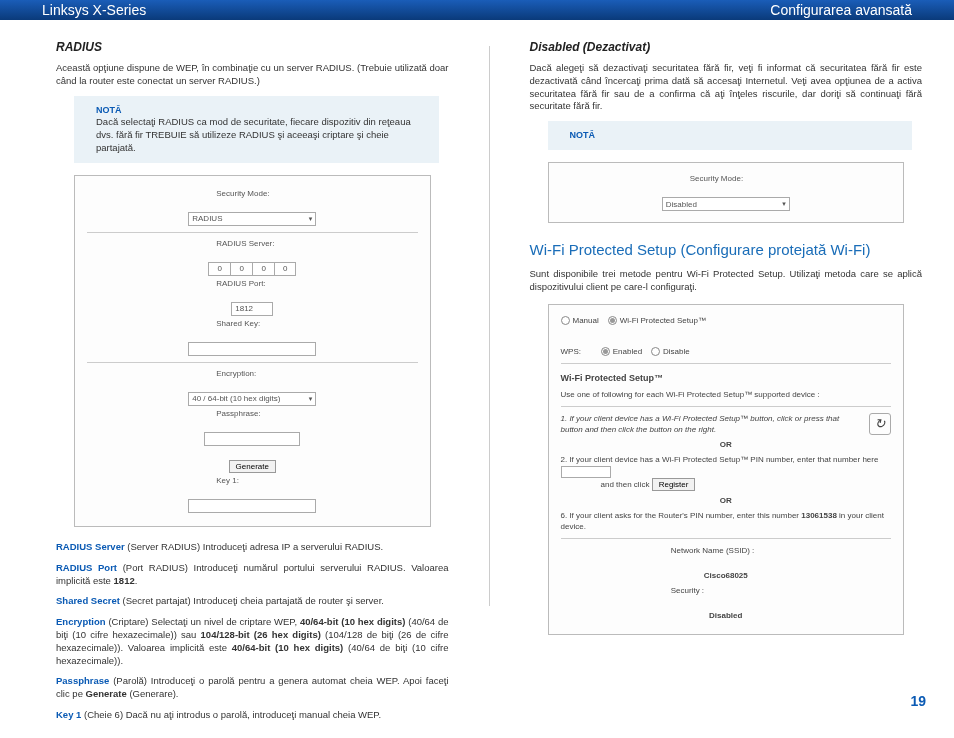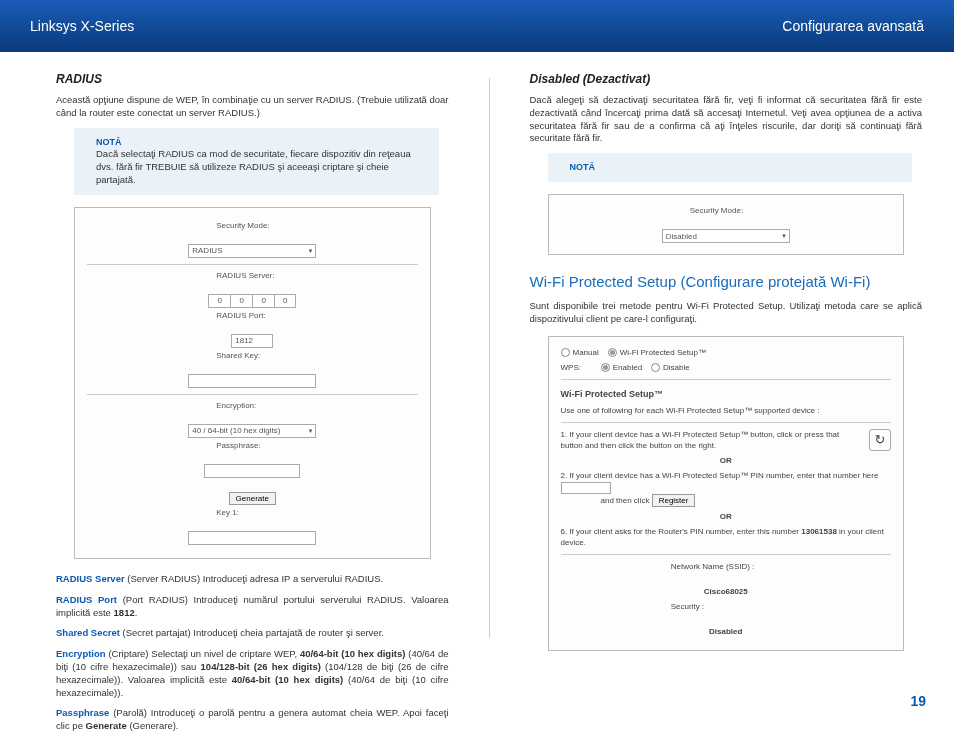--- a/index.html
+++ b/index.html
@@ -6,27 +6,27 @@
   body {
     font-family: Arial, Helvetica, sans-serif;
     background: #fff;
     width: 954px;
     height: 738px;
     position: relative;
     font-size: 10px;
     color: #333;
   }
   .header-bar {
-    height: 52px;
+    height: 20px;
     background: linear-gradient(to bottom, #1a5db8, #0a3a7a);
     color: #fff;
     display: flex;
     justify-content: space-between;
     align-items: center;
-    padding: 0 30px;
+    padding: 0 42px;
     font-size: 14px;
   }
   .content {
     display: flex;
     padding: 20px 32px 0 56px;
     gap: 40px;
   }
   .col {
     width: 400px;
   }
@@ -219,36 +219,36 @@
         <span class="ui-select">
             <span>Disabled</span>
           </span>
       </div>
     </div>
 
     <div class="blue-heading">Wi-Fi Protected Setup (Configurare protejată Wi-Fi)</div>
     <div class="para">Sunt disponibile trei metode pentru Wi-Fi Protected Setup. Utilizaţi metoda care se aplică dispozitivului client pe care-l configuraţi.</div>
 
     <div class="wps-panel">
-      <div style="margin-bottom:4px">
+      <div style="margin-bottom:20px">
         <span class="radio"></span><span>Manual</span>
         &nbsp;&nbsp;
         <span class="radio selected"></span><span>Wi-Fi Protected Setup™</span>
       </div>
       <div style="margin-bottom:4px">
         <span style="width:38px;display:inline-block">WPS:</span>
         <span class="radio selected"></span><span>Enabled</span>
         &nbsp;&nbsp;
         <span class="radio"></span><span>Disable</span>
       </div>
       <hr class="ui-hr">
       <div class="wps-title">Wi-Fi Protected Setup™</div>
       <div>Use one of following for each Wi-Fi Protected Setup™ supported device :</div>
       <hr class="ui-hr">
-      <div style="display:flex; align-items:center; gap:16px;">
+      <div style="display:flex; align-items:center; gap:16px;font-style:italic;">
         <div style="flex:1">1. If your client device has a Wi-Fi Protected Setup™ button, click or press that button and then click the button on the right.</div>
         <span class="refresh-icon">↻</span>
       </div>
       <div class="wps-or">OR</div>
       <div>
         <span>2. If your client device has a Wi-Fi Protected Setup™ PIN number, enter that number here</span>
         <span class="ui-input" style="width:50px;height:12px;vertical-align:middle"></span><br>
         <span style="margin-left:40px">and then click</span>
         <button class="ui-btn">Register</button>
       </div>

